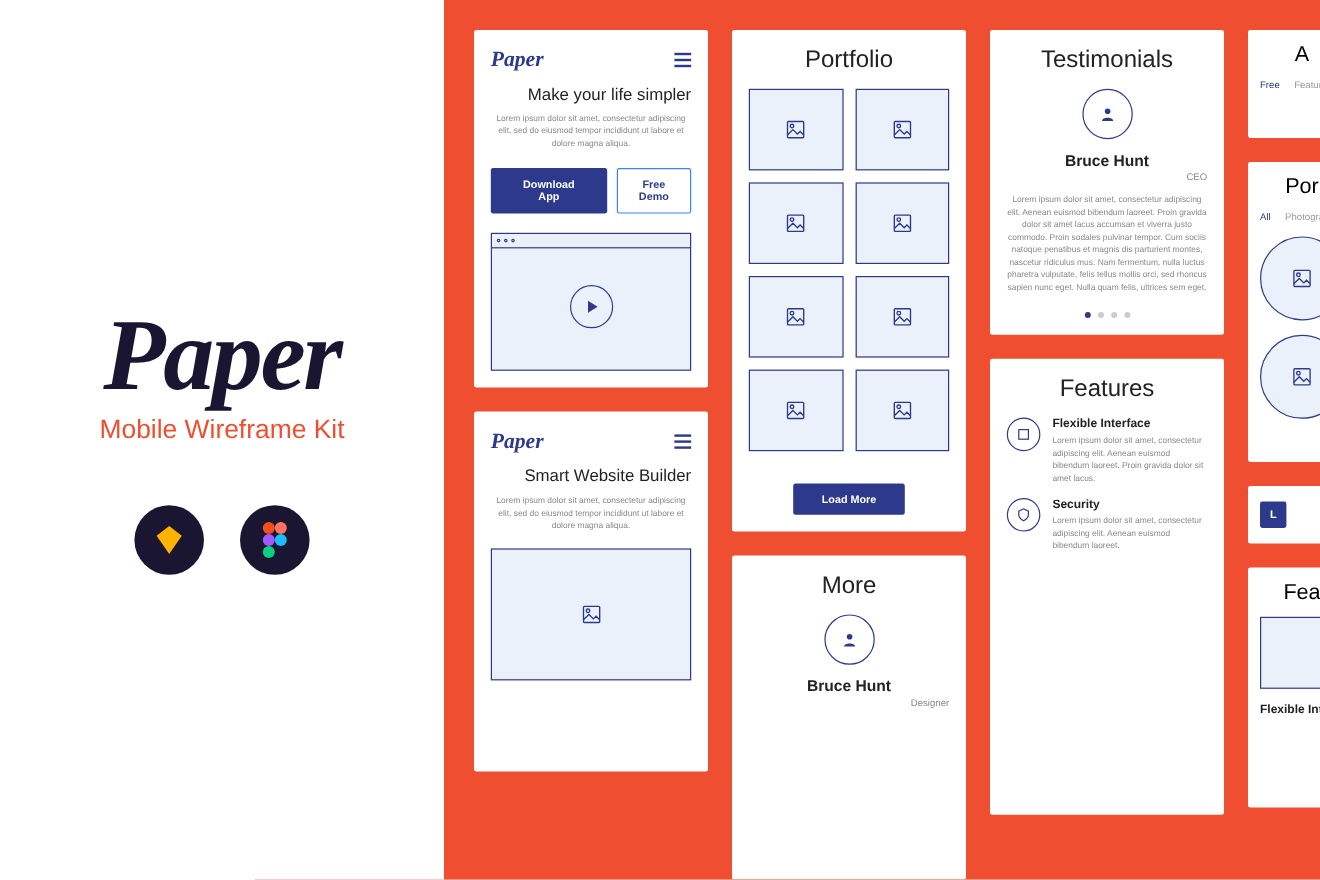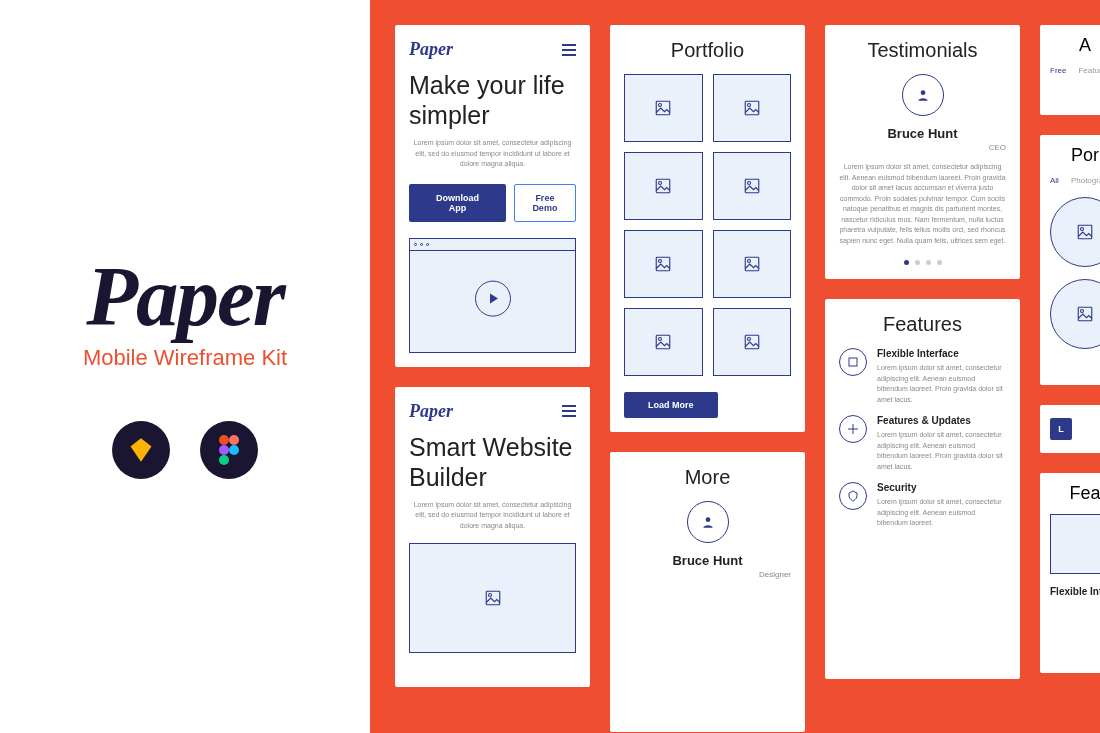--- a/index.html
+++ b/index.html
@@ -70,24 +70,24 @@
   .logo-small {
     font-family: 'Brush Script MT', cursive;
     font-size: 18px;
     color: #2d3a8c;
     font-style: italic;
     font-weight: 700;
   }
   .hamburger { display: flex; flex-direction: column; gap: 3px; }
   .hamburger span { width: 14px; height: 2px; background: #2d3a8c; display: block; }
   .card-title {
-    font-size: 25px;
+    font-size: 14px;
     font-weight: 400;
     color: #222;
-    text-align: left;
+    text-align: right;
     margin-top: 10px;
     line-height: 1.2;
   }
   .card-title-top {
     font-size: 20px;
     font-weight: 400;
     color: #222;
     text-align: center;
     margin-bottom: 12px;
   }
@@ -166,21 +166,21 @@
     align-items: center;
     justify-content: center;
   }
   .grid2 {
     display: grid;
     grid-template-columns: 1fr 1fr;
     gap: 10px;
   }
   .thumb { height: 68px; }
   .big-thumb { height: 110px; margin-top: 12px; }
-  .center-btn { display: flex; margin-top: 16px; }
+  .center-btn { display: flex; justify-content: center; margin-top: 27px; }
   .avatar-circle {
     width: 42px; height: 42px;
     border: 1px solid #2d3a8c;
     border-radius: 50%;
     margin: 10px auto 10px;
     display: flex; align-items: center; justify-content: center;
   }
   .name { text-align: center; font-size: 13px; font-weight: 700; color: #222; }
   .role { text-align: right; font-size: 8px; color: #888; margin-top: 2px; }
   .dots-row { display: flex; gap: 6px; justify-content: center; margin-top: 14px; }
@@ -386,31 +386,20 @@
     <div class="card" style="height:380px;">
       <div class="card-title-top">Features</div>
       <div class="feature-row">
         <div class="feature-icon">
             <svg width="12" height="12" viewBox="0 0 24 24" fill="none" stroke="#2d3a8c" stroke-width="2">
               <rect x="4" y="4" width="16" height="16"></rect>
             </svg>
           </div>
         <div class="feature-text">
           <div class="feature-title">Flexible Interface</div>
-          <div class="lorem-left">Lorem ipsum dolor sit amet, consectetur adipiscing elit. Aenean euismod bibendum laoreet. Proin gravida dolor sit amet lacus.</div>
-        </div>
-      </div>
-      <div class="feature-row">
-        <div class="feature-icon">
-            <svg width="12" height="12" viewBox="0 0 24 24" fill="none" stroke="#2d3a8c" stroke-width="2">
-              <path d="M2 12 L22 12 M12 2 L12 22"></path>
-            </svg>
-          </div>
-        <div class="feature-text">
-          <div class="feature-title">Features &amp; Updates</div>
           <div class="lorem-left">Lorem ipsum dolor sit amet, consectetur adipiscing elit. Aenean euismod bibendum laoreet. Proin gravida dolor sit amet lacus.</div>
         </div>
       </div>
       <div class="feature-row">
         <div class="feature-icon">
             <svg width="12" height="12" viewBox="0 0 24 24" fill="none" stroke="#2d3a8c" stroke-width="2">
               <path d="M12 2 L20 6 L20 12 C20 18 12 22 12 22 C12 22 4 18 4 12 L4 6 Z"></path>
             </svg>
           </div>
         <div class="feature-text">

